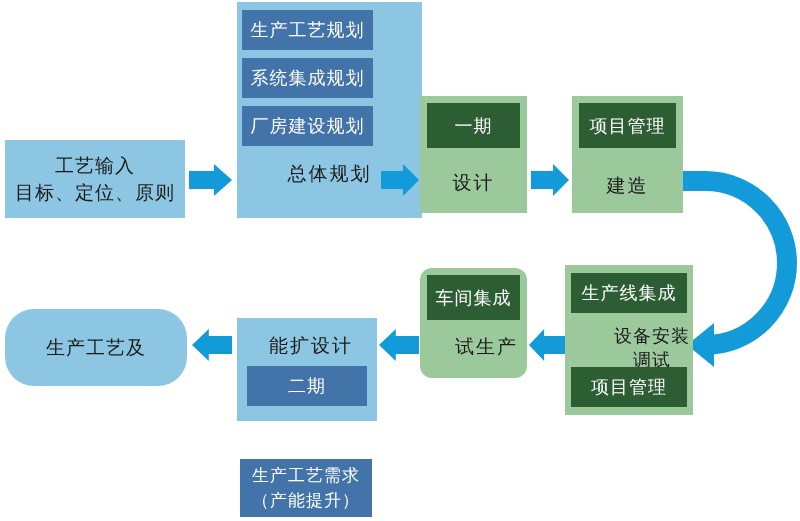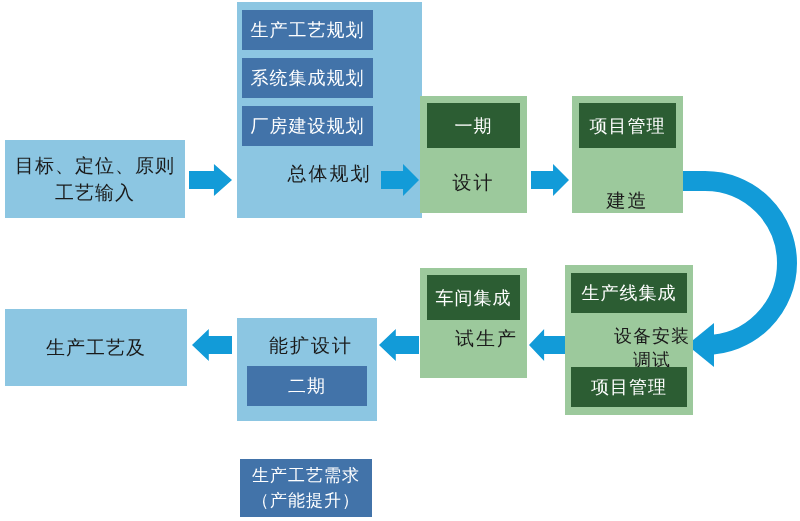--- a/index.html
+++ b/index.html
@@ -44,22 +44,22 @@
 
 <div class="canvas">
 
   <svg class="curve" width="800" height="521" viewBox="0 0 800 521">
     <path d="M 680 181 H 705 A 82 82 0 0 1 705 345 H 708" fill="none" stroke="#129bd8" stroke-width="20"></path>
     <polygon points="687,345 714,323 714,367" fill="#129bd8"></polygon>
   </svg>
 
   <div class="box light-blue two-line" style="left:5px;top:140px;width:180px;height:78px;">
     <div>
+      <div>工艺输入</div>
       <div>目标、定位、原则</div>
-      <div>工艺输入</div>
     </div>
   </div>
 
   <div class="arrow-r" style="left:189px;top:164px;width:43px;height:32px;"></div>
 
   <div class="box light-blue" style="left:237px;top:2px;width:141px;height:216px;padding-left:44px;">
     <div class="sub dark-blue" style="left:5px;top:8px;width:131px;height:40px;">生产工艺规划</div>
     <div class="sub dark-blue" style="left:5px;top:56px;width:131px;height:40px;">系统集成规划</div>
     <div class="sub dark-blue" style="left:5px;top:104px;width:131px;height:40px;">厂房建设规划</div>
     <div class="inner-label" style="top:152px;height:40px;">总体规划</div>
@@ -69,46 +69,46 @@
 
   <div class="box light-green" style="left:420px;top:96px;width:107px;height:117px;">
     <div class="sub dark-green" style="left:7px;top:7px;width:93px;height:45px;">一期</div>
     <div class="inner-label" style="top:62px;height:50px;">设计</div>
   </div>
 
   <div class="arrow-r" style="left:531px;top:164px;width:38px;height:32px;"></div>
 
   <div class="box light-green" style="left:572px;top:96px;width:111px;height:117px;">
     <div class="sub dark-green" style="left:7px;top:7px;width:97px;height:45px;">项目管理</div>
-    <div class="inner-label" style="top:80px;height:50px;">建造</div>
+    <div class="inner-label" style="top:65px;height:50px;">建造</div>
   </div>
 
   <div class="box light-green" style="left:565px;top:265px;width:128px;height:150px;">
     <div class="sub dark-green" style="left:6px;top:8px;width:116px;height:40px;">生产线集成</div>
     <div class="inner-label" style="top:56px;height:54px;font-size:18px;letter-spacing:1px;margin-left:46px;">设备安装调试</div>
     <div class="sub dark-green" style="left:6px;top:102px;width:116px;height:40px;">项目管理</div>
   </div>
 
   <div class="arrow-l" style="left:529px;top:329px;width:36px;height:32px;"></div>
 
-  <div class="box light-green" style="left:420px;top:268px;width:107px;height:110px;">
+  <div class="box light-green" style="left:420px;top:268px;width:107px;height:110px;border-radius:12px;">
     <div class="sub dark-green" style="left:7px;top:7px;width:93px;height:45px;">车间集成</div>
-    <div class="inner-label" style="top:44px;height:54px;padding-left:26px;">试生产</div>
+    <div class="inner-label" style="top:52px;height:54px;padding-left:26px;">试生产</div>
   </div>
 
   <div class="arrow-l" style="left:379px;top:329px;width:40px;height:32px;"></div>
 
   <div class="box light-blue" style="left:237px;top:318px;width:140px;height:103px;">
     <div class="inner-label" style="top:8px;height:40px;margin-left:8px;">能扩设计</div>
     <div class="sub dark-blue" style="left:10px;top:48px;width:120px;height:40px;">二期</div>
   </div>
 
   <div class="arrow-l" style="left:192px;top:329px;width:40px;height:32px;"></div>
 
-  <div class="box light-blue two-line" style="left:5px;top:309px;width:182px;height:77px;">
+  <div class="box light-blue two-line" style="left:5px;top:309px;width:182px;height:77px;border-radius:29px;">
     <div>
       <div>生产工艺及</div>
     </div>
   </div>
 
   <div class="box dark-blue demand" style="left:240px;top:459px;width:132px;height:58px;">
     <div>
       <div>生产工艺需求</div>
       <div>（产能提升）</div>
     </div>

